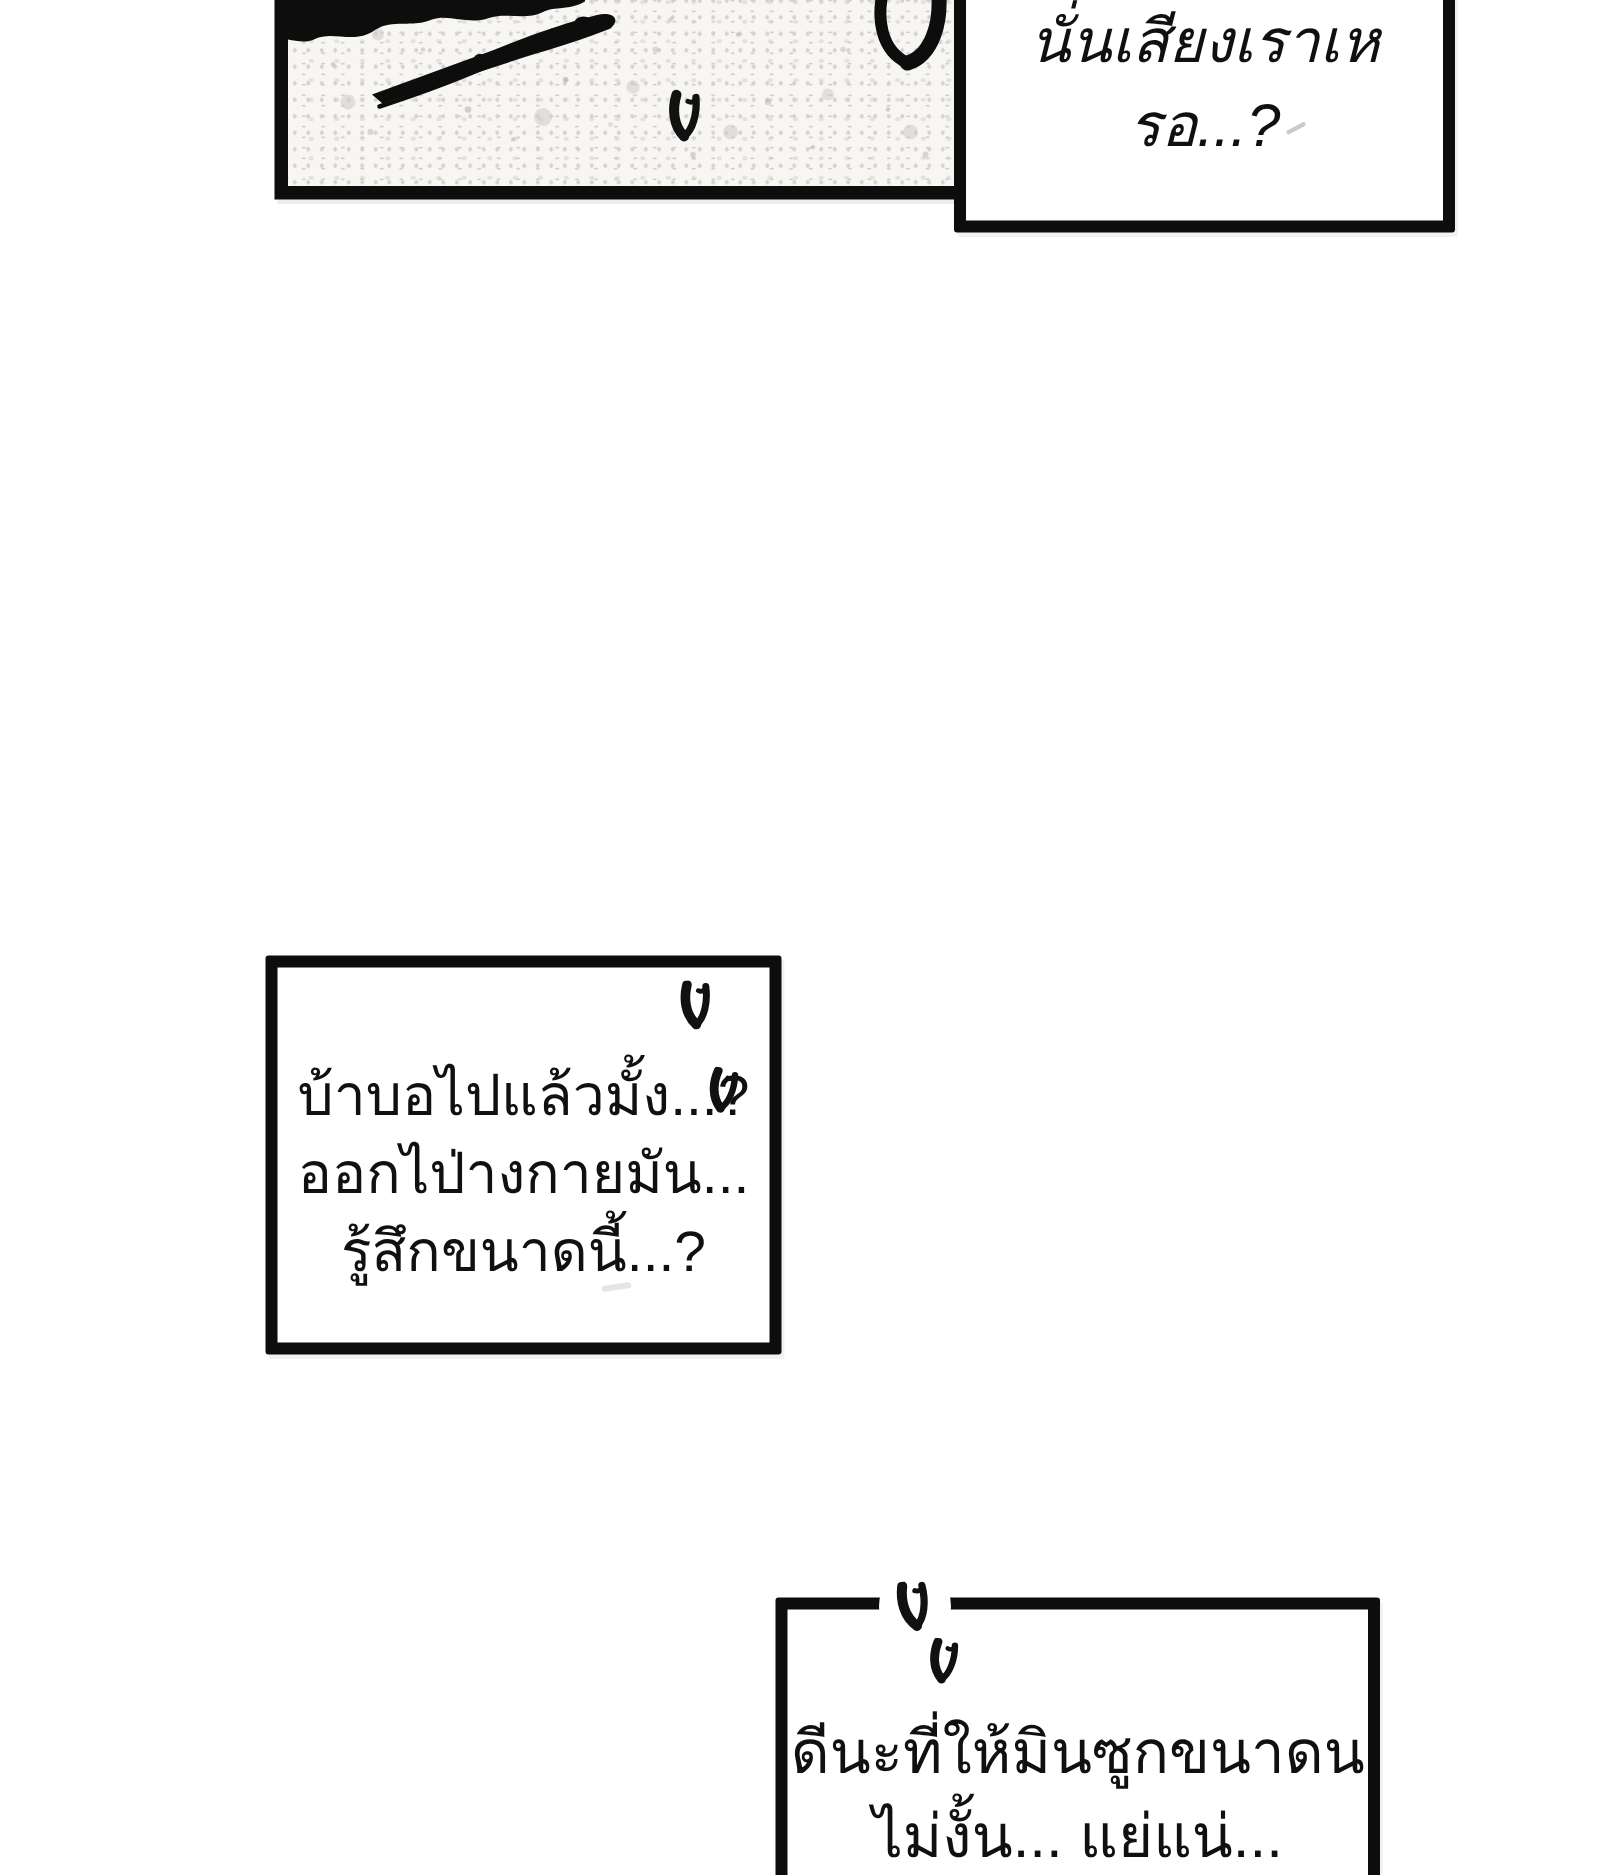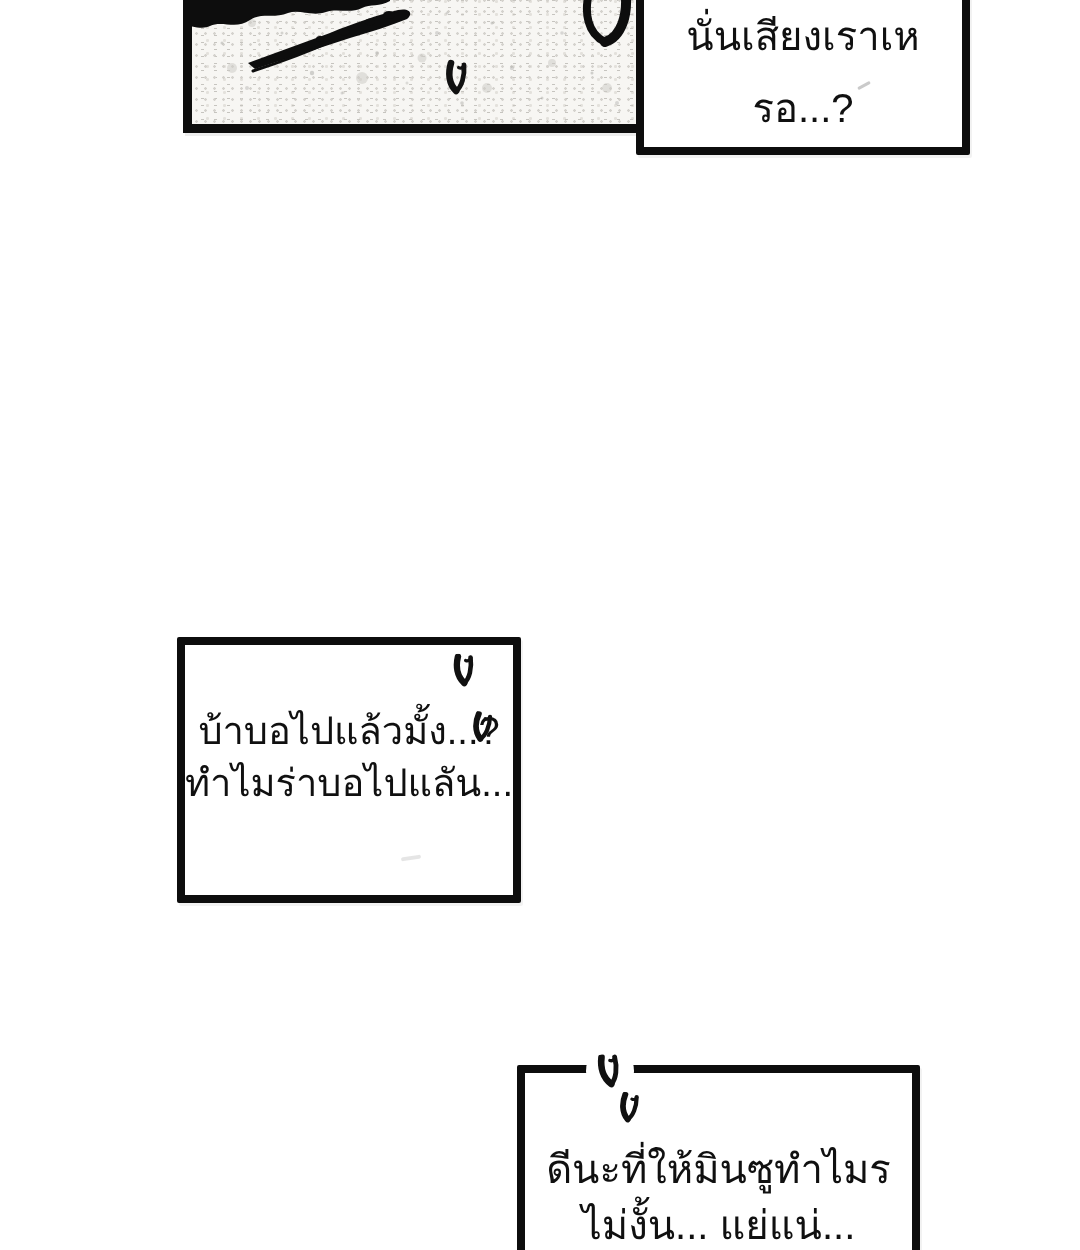--- a/index.html
+++ b/index.html
@@ -22,21 +22,21 @@
   }
   .art-panel svg{position:absolute;left:0;top:0;}
   
   .bubble{
     position:absolute;box-sizing:border-box;background:#ffffff;
     border:8px solid #0d0d0d;border-radius:2px;z-index:2;
     box-shadow:2px 3px 0 rgba(0,0,0,.05);
   }
   .bubble .text{position:absolute;left:0;right:0;text-align:center;font-weight:500;letter-spacing:0;}
   .bubble-top-right{left:636px;top:-62px;width:334px;height:217px;}
-  .bubble-top-right .text{top:54px;font-size:40px;line-height:72px;}
+  .bubble-top-right .text{top:54px;font-size:40px;line-height:56px;font-style:italic;}
   .bubble-middle{left:177px;top:637px;width:344px;height:266px;}
   .bubble-middle .text{top:60px;font-size:38px;line-height:52px;}
   .bubble-bottom{left:517px;top:1065px;width:403px;height:250px;}
   .bubble-bottom .text{top:68px;font-size:40px;line-height:56px;}
   
   .u-mark{position:absolute;z-index:6;overflow:visible;}
   .mark-halo{position:absolute;left:586px;top:1044px;width:48px;height:54px;background:#ffffff;border-radius:50%;z-index:5;}
   
   .smudge{position:absolute;border-radius:2px;z-index:3;}
   .smudge-top{left:857px;top:84px;width:14px;height:3px;background:#b8b8b8;transform:rotate(-28deg);opacity:.75;}
@@ -120,35 +120,36 @@
   <div class="bubble bubble-top-right">
     <div class="text">
       <div class="line">นั่นเสียงเราเหรอ...?</div>
     </div>
   </div>
   <div class="smudge smudge-top"></div>
 
   <div class="bubble bubble-middle">
     <div class="text">
       <div class="line">บ้าบอไปแล้วมั้ง...?</div>
-      <div class="line">ทำไมร่าบอไปแลัน...</div>
+      <div class="line">ออกไป่างกายมัน...</div>
+      <div class="line">รู้สึกขนาดนี้...?</div>
     </div>
   </div>
   <div class="smudge smudge-middle"></div>
 
   <svg class="u-mark" style="left:452px;top:652px;width:25px;height:37px;transform:rotate(-3deg);" viewBox="0 0 28 38">
       <use href="#umark"></use>
     </svg>
   <svg class="u-mark" style="left:471px;top:711px;width:23px;height:33px;transform:rotate(7deg);" viewBox="0 0 28 38">
       <use href="#umark"></use>
     </svg>
 
   <div class="bubble bubble-bottom">
     <div class="text">
-      <div class="line">ดีนะที่ให้มินซูทำไมร</div>
+      <div class="line">ดีนะที่ให้มินซูกขนาดน</div>
       <div class="line">ไม่งั้น... แย่แน่...</div>
     </div>
   </div>
 
   <div class="mark-halo"></div>
   <svg class="u-mark" style="left:597px;top:1051px;width:26px;height:40px;transform:rotate(-10deg);" viewBox="0 0 28 38">
       <use href="#umark"></use>
     </svg>
   <svg class="u-mark" style="left:618px;top:1091px;width:23px;height:34px;transform:rotate(5deg);" viewBox="0 0 28 38">
       <use href="#umark"></use>

